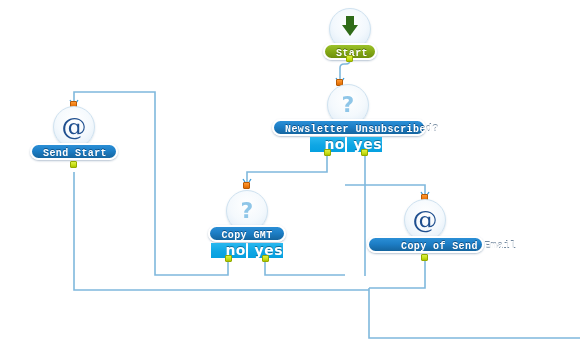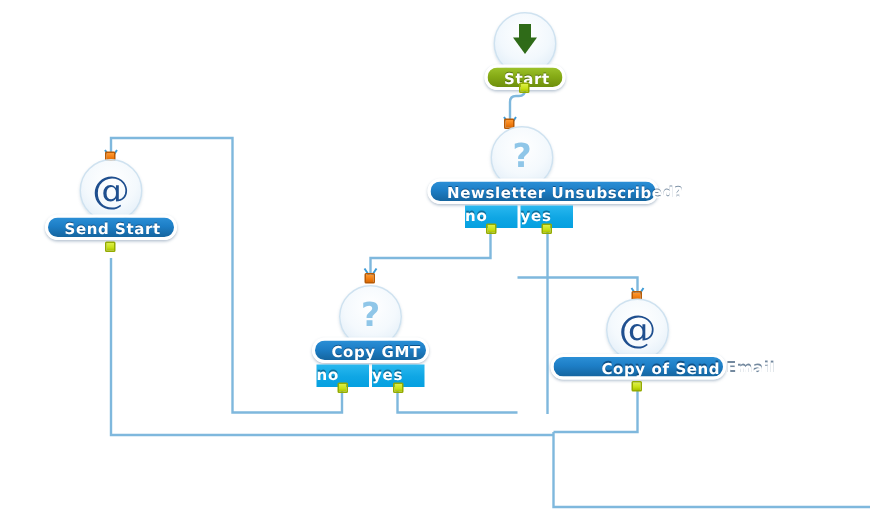--- a/index.html
+++ b/index.html
@@ -88,39 +88,40 @@
     padding: 0 11px;
     font-size: 10px;
     font-weight: 700;
     color: #ffffff;
     white-space: nowrap;
     text-align: center;
     letter-spacing: 0.4px;
     box-sizing: border-box;
     border: 2px solid #ffffff;
     box-shadow: 0 1px 2px rgba(90,120,150,0.45);
+    font-family: Liberation Mono, monospace;
   }
   .pill-blue {
     background: linear-gradient(to bottom, #2b8fd6 0%, #1d7ec6 45%, #15659f 100%);
     text-shadow: 0 -1px 0 rgba(0,40,80,0.55);
   }
   .pill-green {
     background: linear-gradient(to bottom, #9cc22b 0%, #86ab16 45%, #6e8f0d 100%);
     text-shadow: 0 -1px 0 rgba(40,60,0,0.55);
   }
   
   .branch {
     position: absolute;
     height: 15px;
     line-height: 15px;
     background: linear-gradient(to bottom, #29b8ef 0%, #0fa6e4 55%, #05a0e0 100%);
     color: #ffffff;
-    font-size: 10px;
+    font-size: 14px;
     font-weight: 700;
-    text-align: left;
+    text-align: right;
     letter-spacing: 0.5px;
     box-sizing: border-box;
     text-shadow: 0 -1px 0 rgba(0,50,80,0.5);
   }
   
   .port {
     position: absolute;
     width: 7px;
     height: 7px;
     box-sizing: border-box;
@@ -178,21 +179,21 @@
     </div>
     <div class="pill pill-green" style="left:323px; top:43px; width:54px;">Start</div>
     <div class="port port-out" style="left:346px; top:55px;"></div>
   </div>
 
   <div class="node">
     <div class="port port-in" style="left:336px; top:79px;"></div>
     <div class="bubble" style="left:327px; top:84px;">
       <div class="q-glyph">?</div>
     </div>
-    <div class="pill pill-blue" style="left:285px; top:119px; width:154px;">Newsletter Unsubscribed?</div>
+    <div class="pill pill-blue" style="left:272px; top:119px; width:154px;">Newsletter Unsubscribed?</div>
     <div class="branch" style="left:310px; top:137px; width:35px;">no</div>
     <div class="branch" style="left:347px; top:137px; width:35px;">yes</div>
     <div class="port port-out" style="left:324px; top:149px;"></div>
     <div class="port port-out" style="left:361px; top:149px;"></div>
   </div>
 
   <div class="node">
     <div class="port port-in" style="left:70px; top:101px;"></div>
     <div class="bubble" style="left:53px; top:106px;">
       <div class="at-glyph">@</div>

